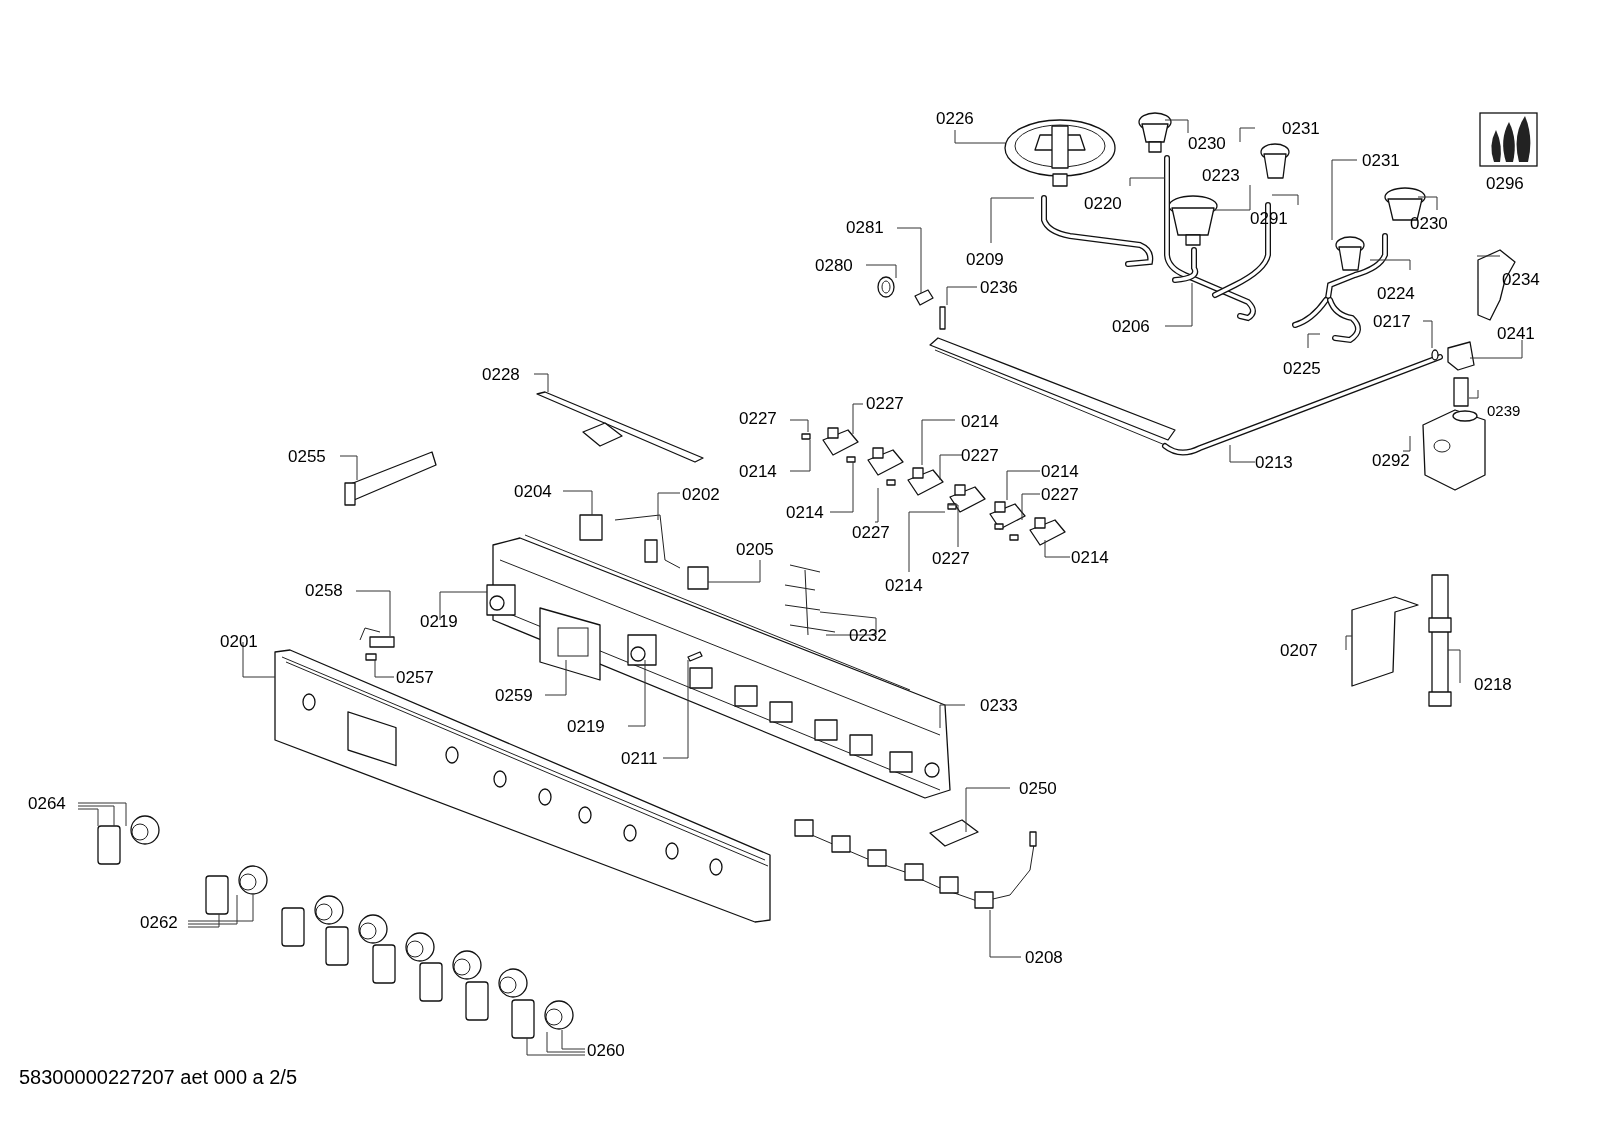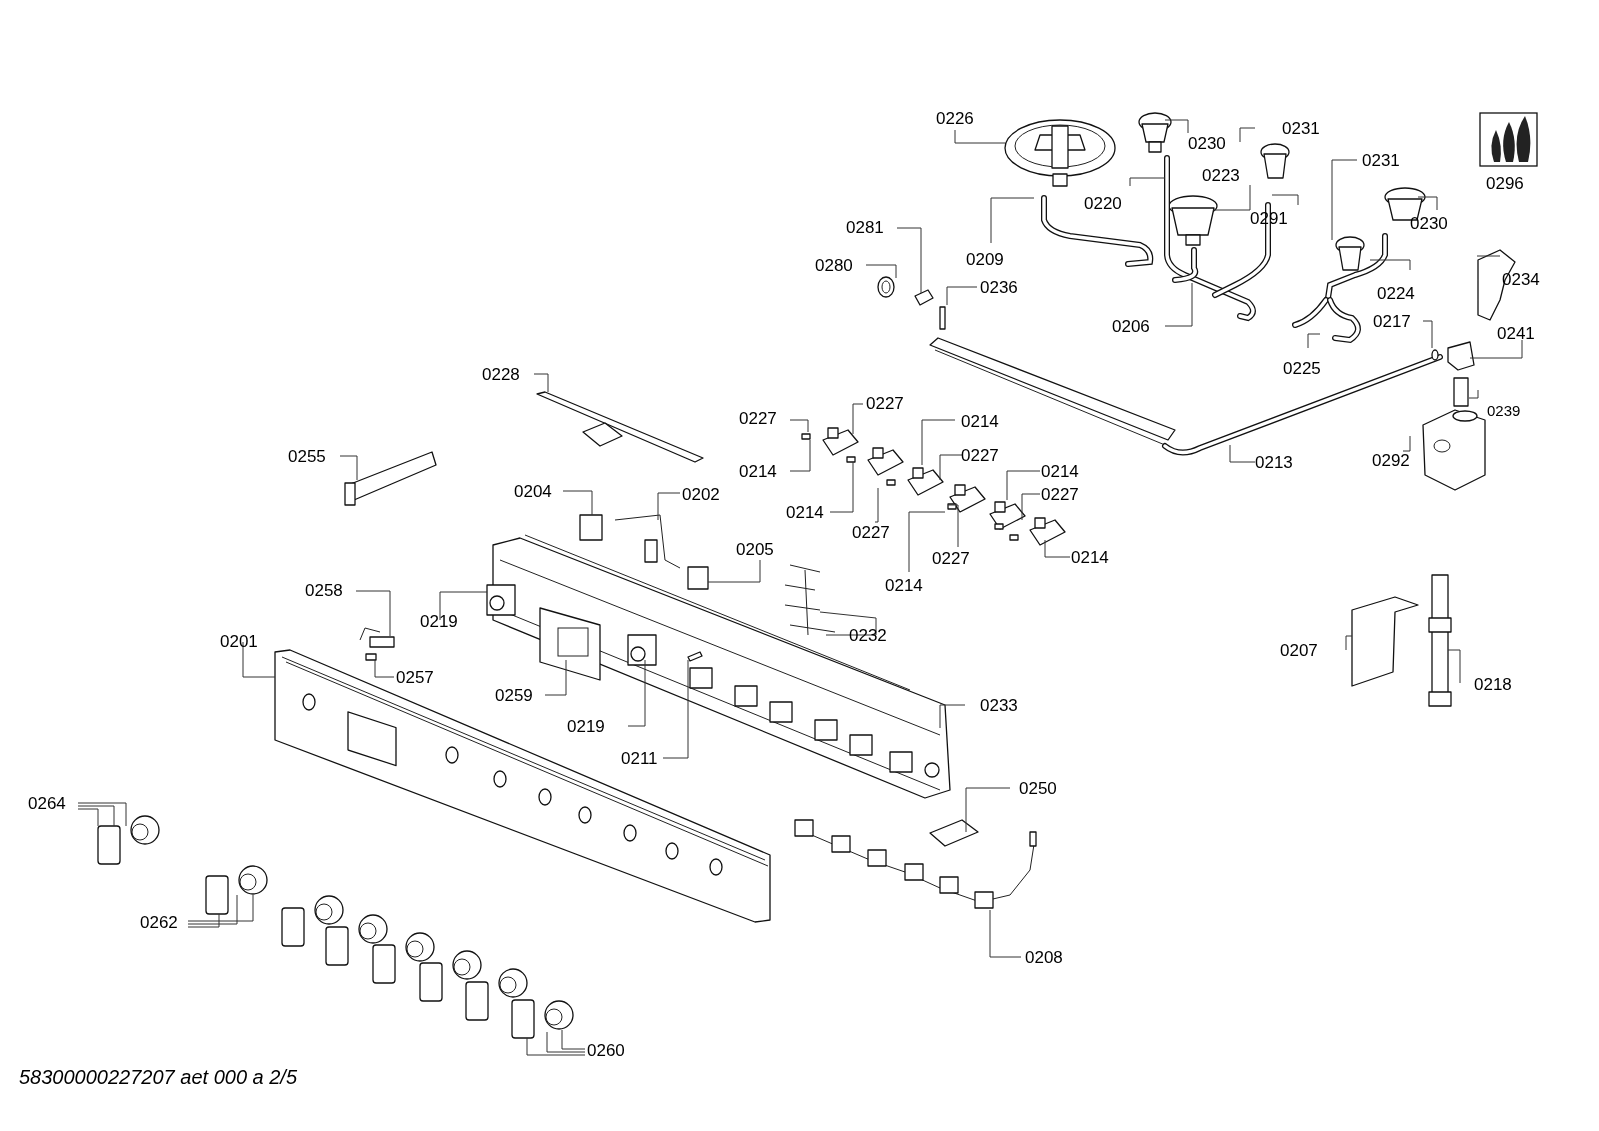--- a/index.html
+++ b/index.html
@@ -7,21 +7,21 @@
          font-family: "Liberation Sans", sans-serif; color: #000; }
   #diagram { position: absolute; left: 0; top: 0; width: 1599px; height: 1131px; }
   .lbl { font-family: "Liberation Sans", sans-serif; font-size: 17px; fill: #000; }
   .lbl-sm { font-size: 15px; }
   .lead { stroke: #333; stroke-width: 1; fill: none; }
   .part { stroke: #111; stroke-width: 1.3; fill: #fff; stroke-linejoin: round; }
   .part-thin { stroke: #222; stroke-width: 1; fill: none; }
   .pipe { stroke: #111; stroke-width: 6; fill: none; stroke-linecap: round; }
   .pipe-in { stroke: #fff; stroke-width: 3.4; fill: none; stroke-linecap: round; }
   .footer { position: absolute; left: 19px; top: 1066px; font-size: 20px;
-            font-family: "Liberation Sans", sans-serif; font-style: italic; }
+            font-family: "Liberation Sans", sans-serif; }
 </style>
 </head>
 <body>
 
 <svg id="diagram" viewBox="0 0 1599 1131" xmlns="http://www.w3.org/2000/svg">
 
   <g>
     <ellipse class="part" cx="1060" cy="148" rx="55" ry="28"></ellipse>
     <ellipse class="part-thin" cx="1060" cy="146" rx="45" ry="21"></ellipse>
     <path class="part" d="M1040 135 L1080 135 L1085 150 L1035 150 Z"></path>

